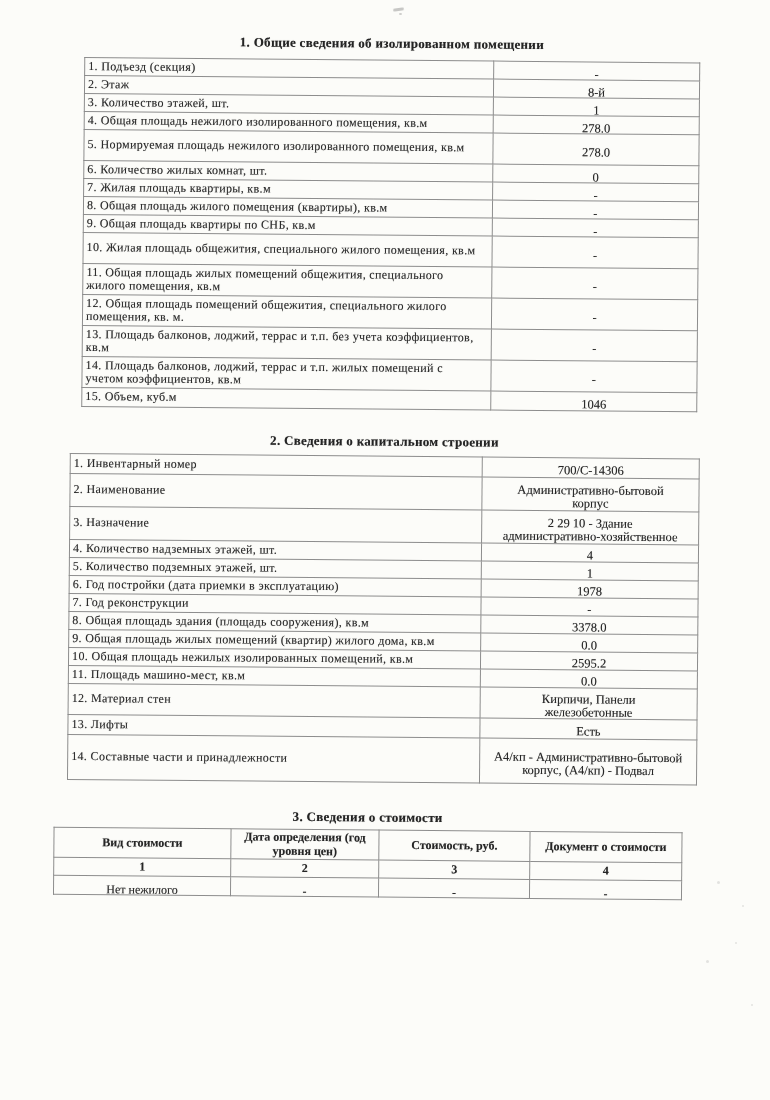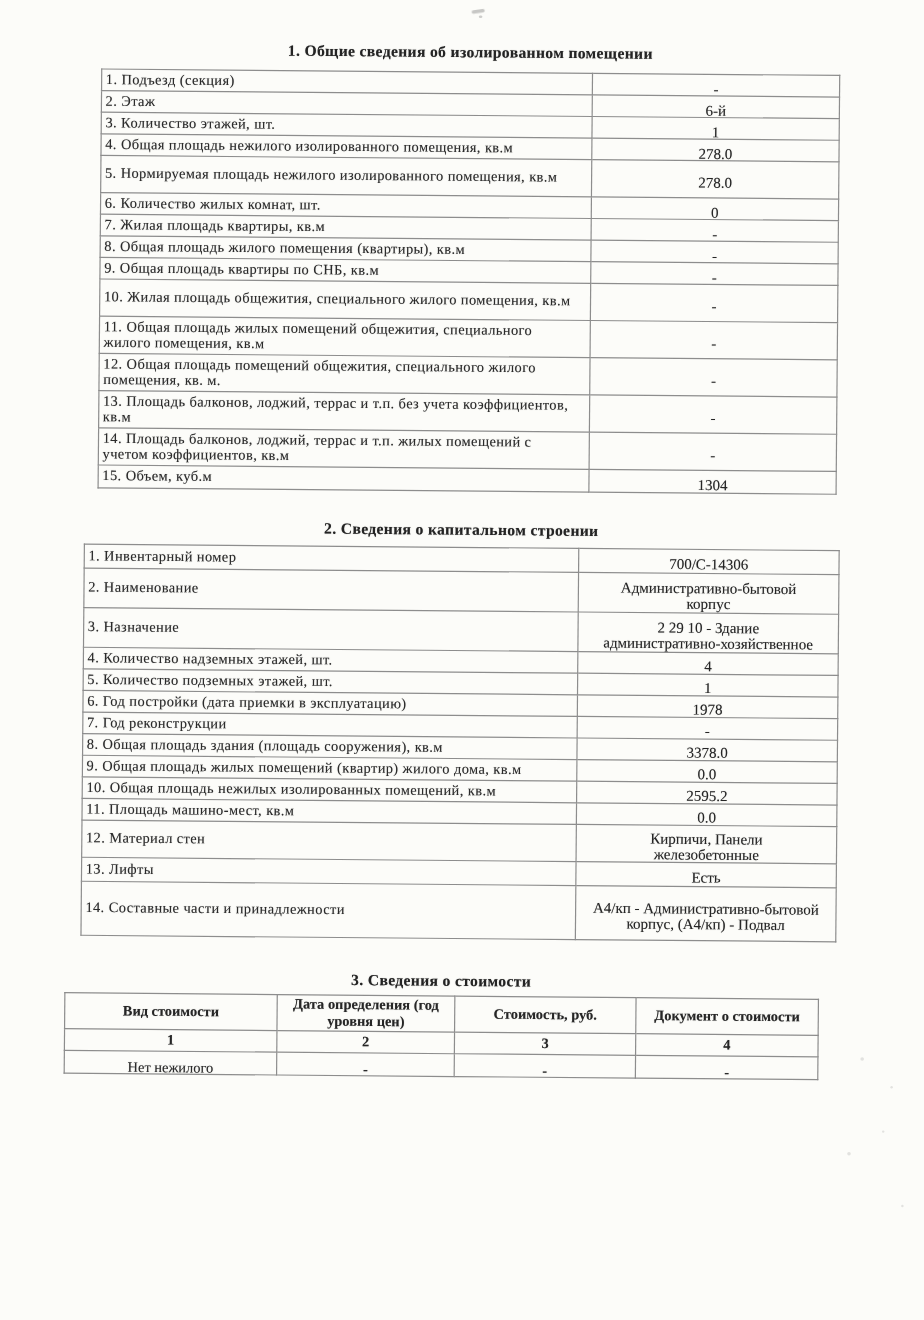--- a/index.html
+++ b/index.html
@@ -76,21 +76,21 @@
           <col style="width:409px">
           <col style="width:206px">
         </colgroup>
       <tbody>
         <tr class="h15">
             <td class="lbl">1. Подъезд (секция)</td>
             <td class="val"><span class="vi">-</span></td>
           </tr>
         <tr class="h15">
             <td class="lbl">2. Этаж</td>
-            <td class="val"><span class="vi">6-й</span></td>
+            <td class="val"><span class="vi">8-й</span></td>
           </tr>
         <tr class="h15">
             <td class="lbl">3. Количество этажей, шт.</td>
             <td class="val"><span class="vi">1</span></td>
           </tr>
         <tr class="h15">
             <td class="lbl">4. Общая площадь нежилого изолированного помещения, кв.м</td>
             <td class="val"><span class="vi">278.0</span></td>
           </tr>
         <tr class="h28">
@@ -128,21 +128,21 @@
         <tr class="h28">
             <td class="lbl">13. Площадь балконов, лоджий, террас и т.п. без учета коэффициентов, кв.м</td>
             <td class="val"><span class="vi">-</span></td>
           </tr>
         <tr class="h28">
             <td class="lbl">14. Площадь балконов, лоджий, террас и т.п. жилых помещений с учетом коэффициентов, кв.м</td>
             <td class="val"><span class="vi">-</span></td>
           </tr>
         <tr class="h16">
             <td class="lbl">15. Объем, куб.м</td>
-            <td class="val"><span class="vi">1304</span></td>
+            <td class="val"><span class="vi">1046</span></td>
           </tr>
       </tbody>
     </table>
 
     <div class="sec-title" id="title2">2. Сведения о капитальном строении</div>
 
     <table id="table2">
       <colgroup>
           <col style="width:412px">
           <col style="width:217px">

